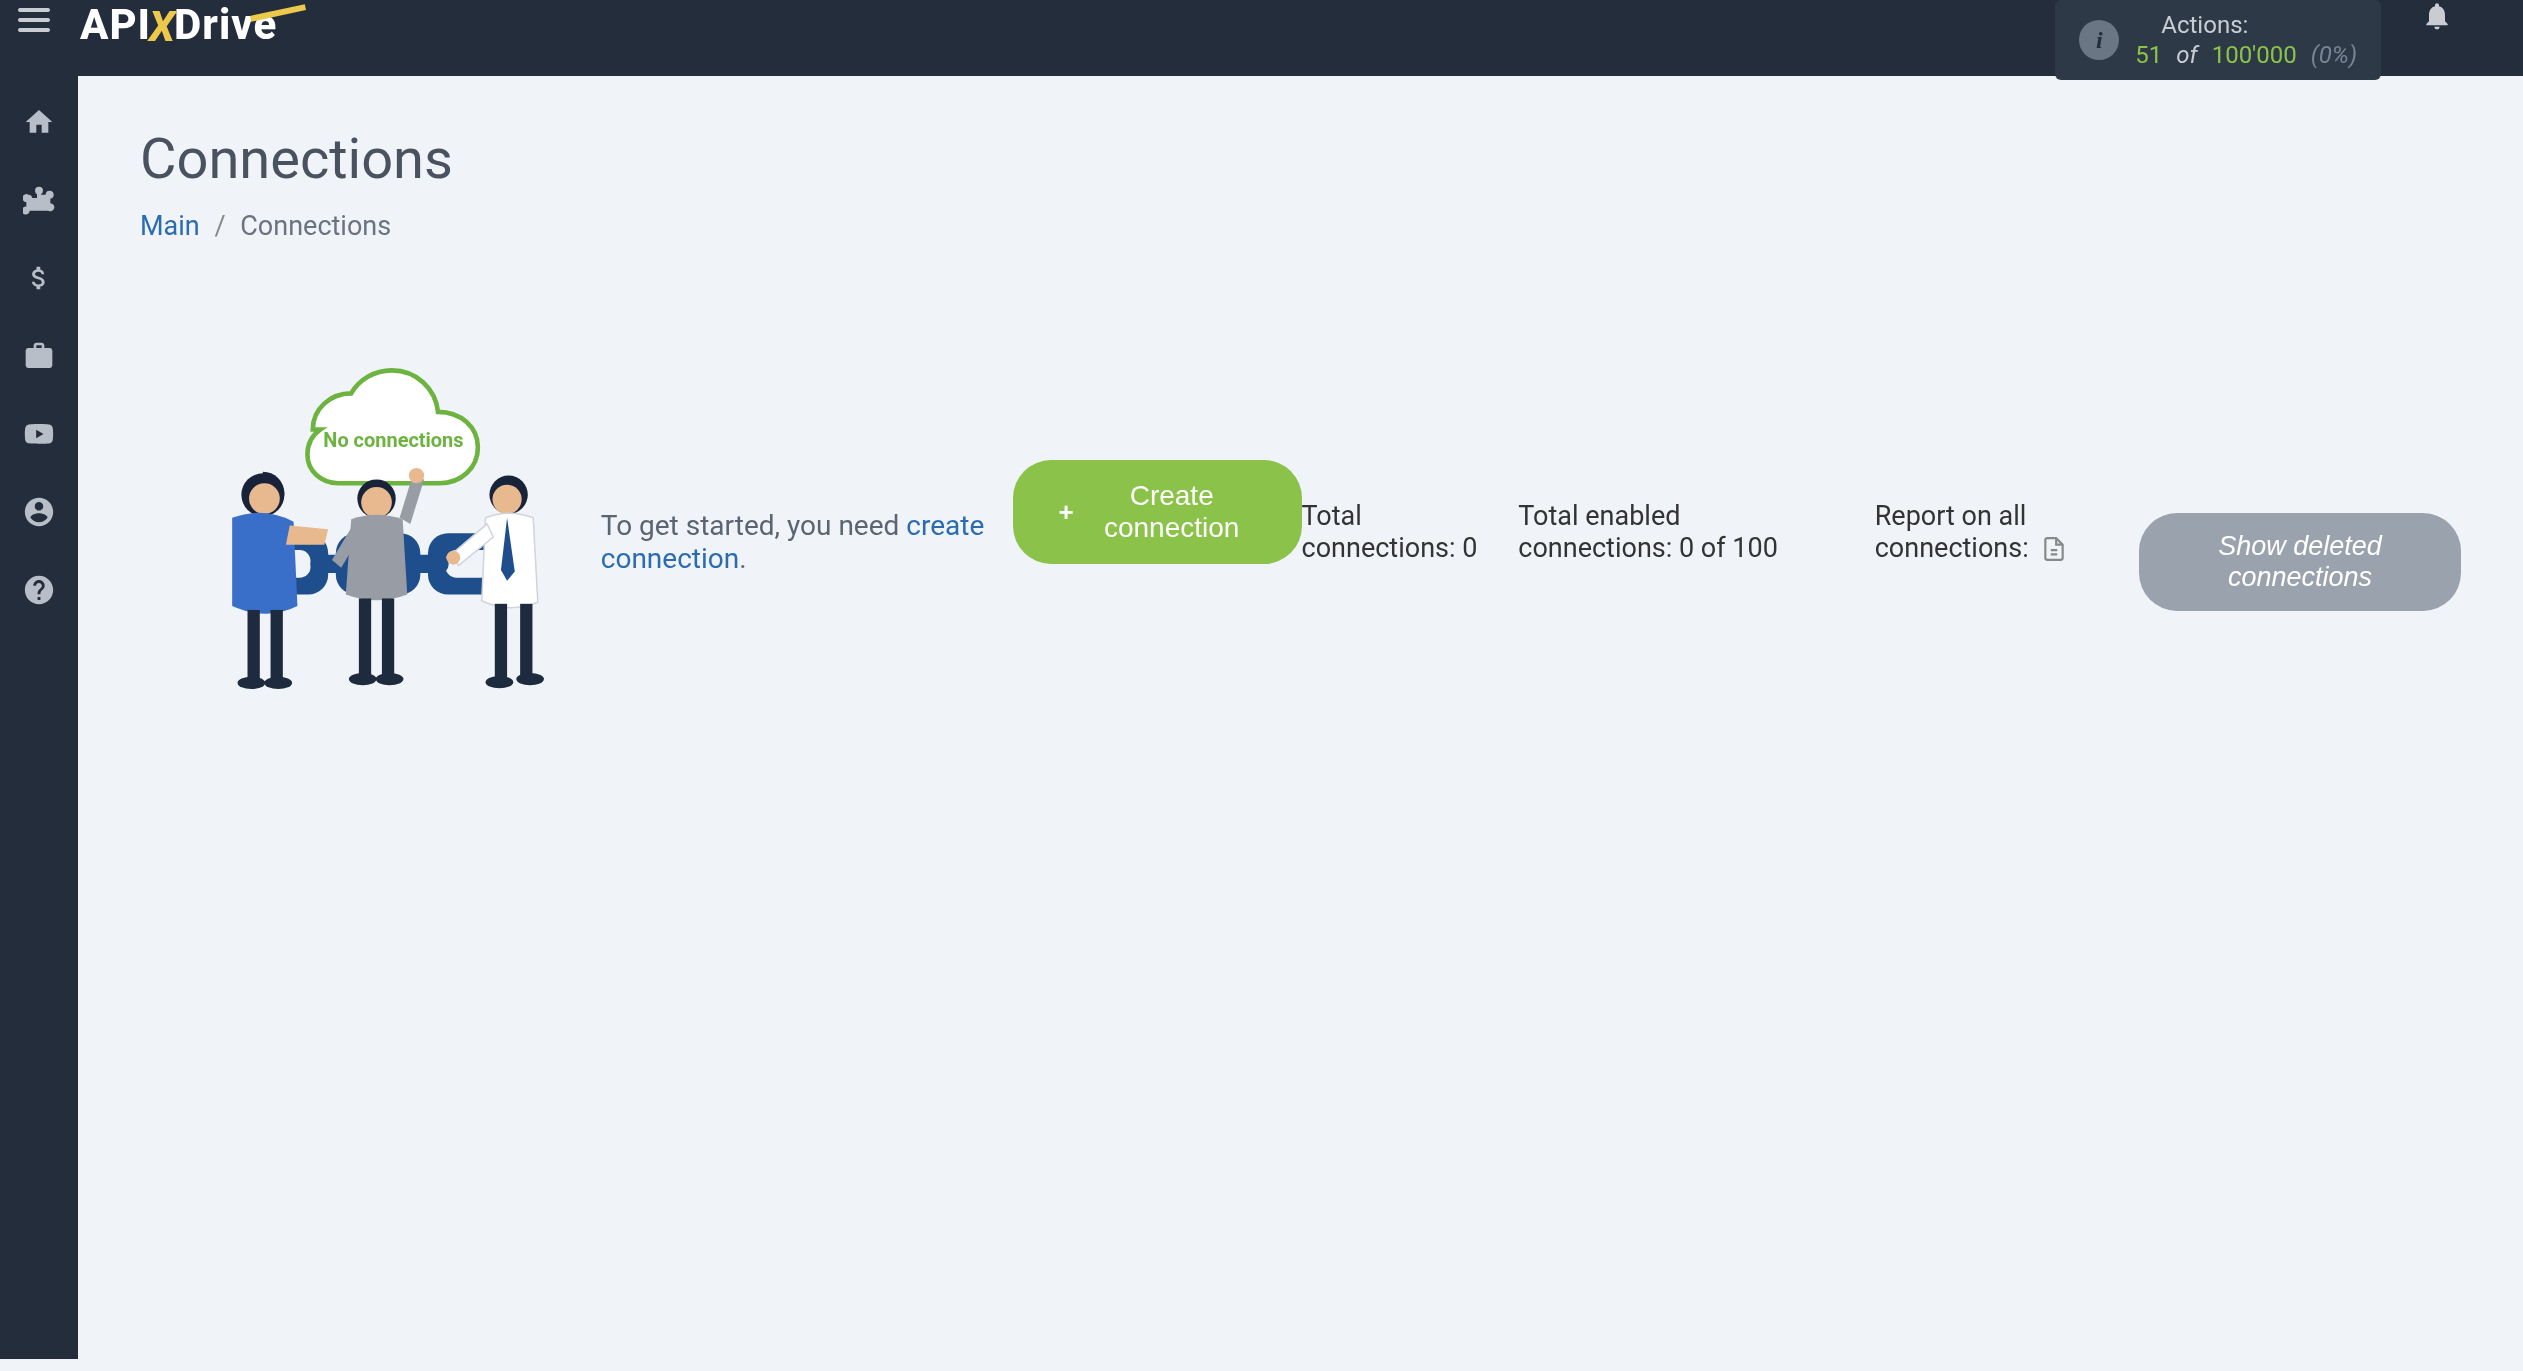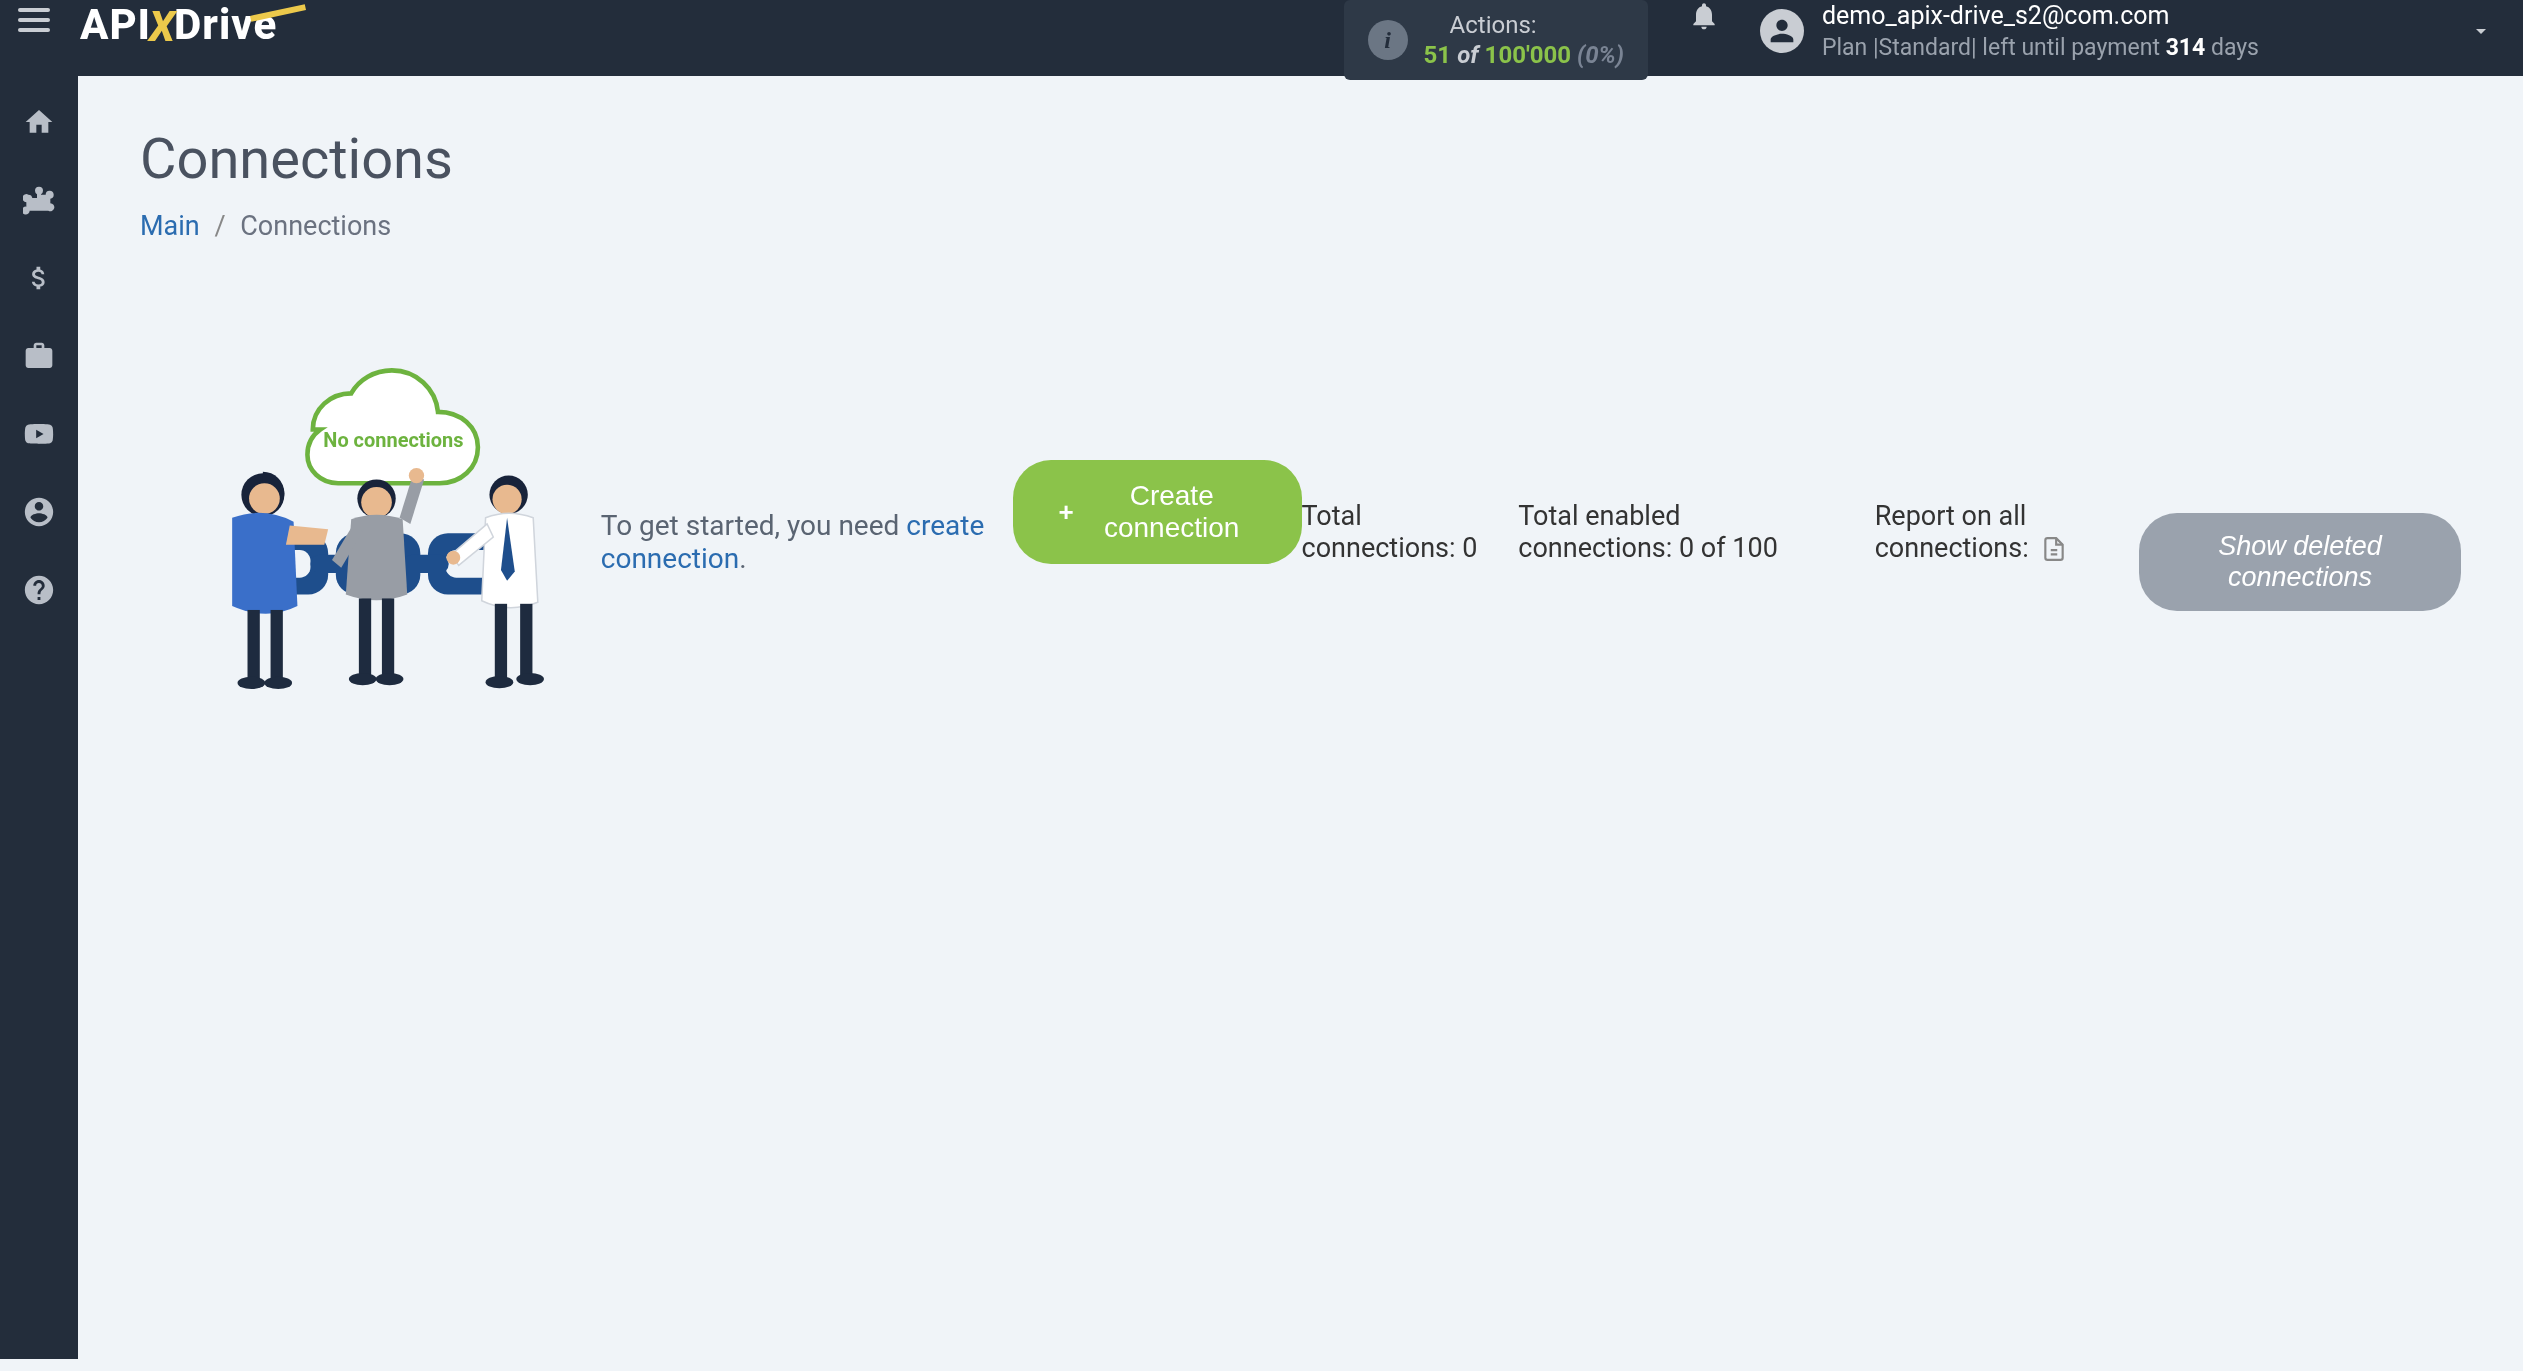--- a/index.html
+++ b/index.html
@@ -75,21 +75,21 @@
   align-items: center;
   justify-content: center;
   font-weight: 900;
   color: #232d3b;
   font-family: Georgia, serif;
   font-size: 24px;
   font-style: italic;
 }
 .actions-text { font-size: 24px; line-height: 1.25; }
 .actions-text .line1 { color: #c9cdd3; margin-left: 26px; }
-.actions-text .line2 { display: flex; gap: 6px; font-weight: bold; }
+.actions-text .line2 { display: flex; gap: 14px; }
 .actions-text .used { color: #8bc34a; }
 .actions-text .of { color: #c9cdd3; font-style: italic; }
 .actions-text .total { color: #8bc34a; }
 .actions-text .pct { color: #7a8494; font-style: italic; }
 .bell {
   width: 32px;
   height: 32px;
   margin-right: 40px;
   cursor: pointer;
 }
@@ -232,36 +232,20 @@
         <span class="used">51</span>
         <span class="of">of</span>
         <span class="total">100'000</span>
         <span class="pct">(0%)</span>
       </div>
     </div>
   </div>
   <div class="bell">
     <svg viewBox="0 0 24 24" fill="#c9cdd3">
         <path d="M12 22c1.1 0 2-.9 2-2h-4c0 1.1.9 2 2 2zm6-6V11c0-3.07-1.63-5.64-4.5-6.32V4c0-.83-.67-1.5-1.5-1.5S10.5 3.17 10.5 4v.68C7.64 5.36 6 7.92 6 11v5l-2 2v1h16v-1l-2-2z"></path>
-      </svg>
-  </div>
-  <div class="user-block">
-    <div class="avatar-circle">
-      <svg viewBox="0 0 24 24" width="34" height="34" fill="#232d3b">
-          <path d="M12 12c2.21 0 4-1.79 4-4s-1.79-4-4-4-4 1.79-4 4 1.79 4 4 4zm0 2c-2.67 0-8 1.34-8 4v2h16v-2c0-2.66-5.33-4-8-4z"></path>
-        </svg>
-    </div>
-    <div class="user-text">
-      <div class="user-email">demo_apix-drive_s2@com.com</div>
-      <div class="user-plan">
-        <span>Plan  |</span><span>Standard</span><span>|  left until payment </span><span class="days">314</span><span> days</span>
-      </div>
-    </div>
-    <svg class="chevron-down" viewBox="0 0 24 24" fill="#c9cdd3">
-        <path d="M7 10l5 5 5-5z"></path>
       </svg>
   </div>
 </div>
 
 <div class="layout">
   <div class="sidebar">
     <div class="sidebar-item">
       <svg viewBox="0 0 24 24" width="32" height="32" fill="currentColor">
           <path d="M10 20v-6h4v6h5v-8h3L12 3 2 12h3v8z"></path>
         </svg>

